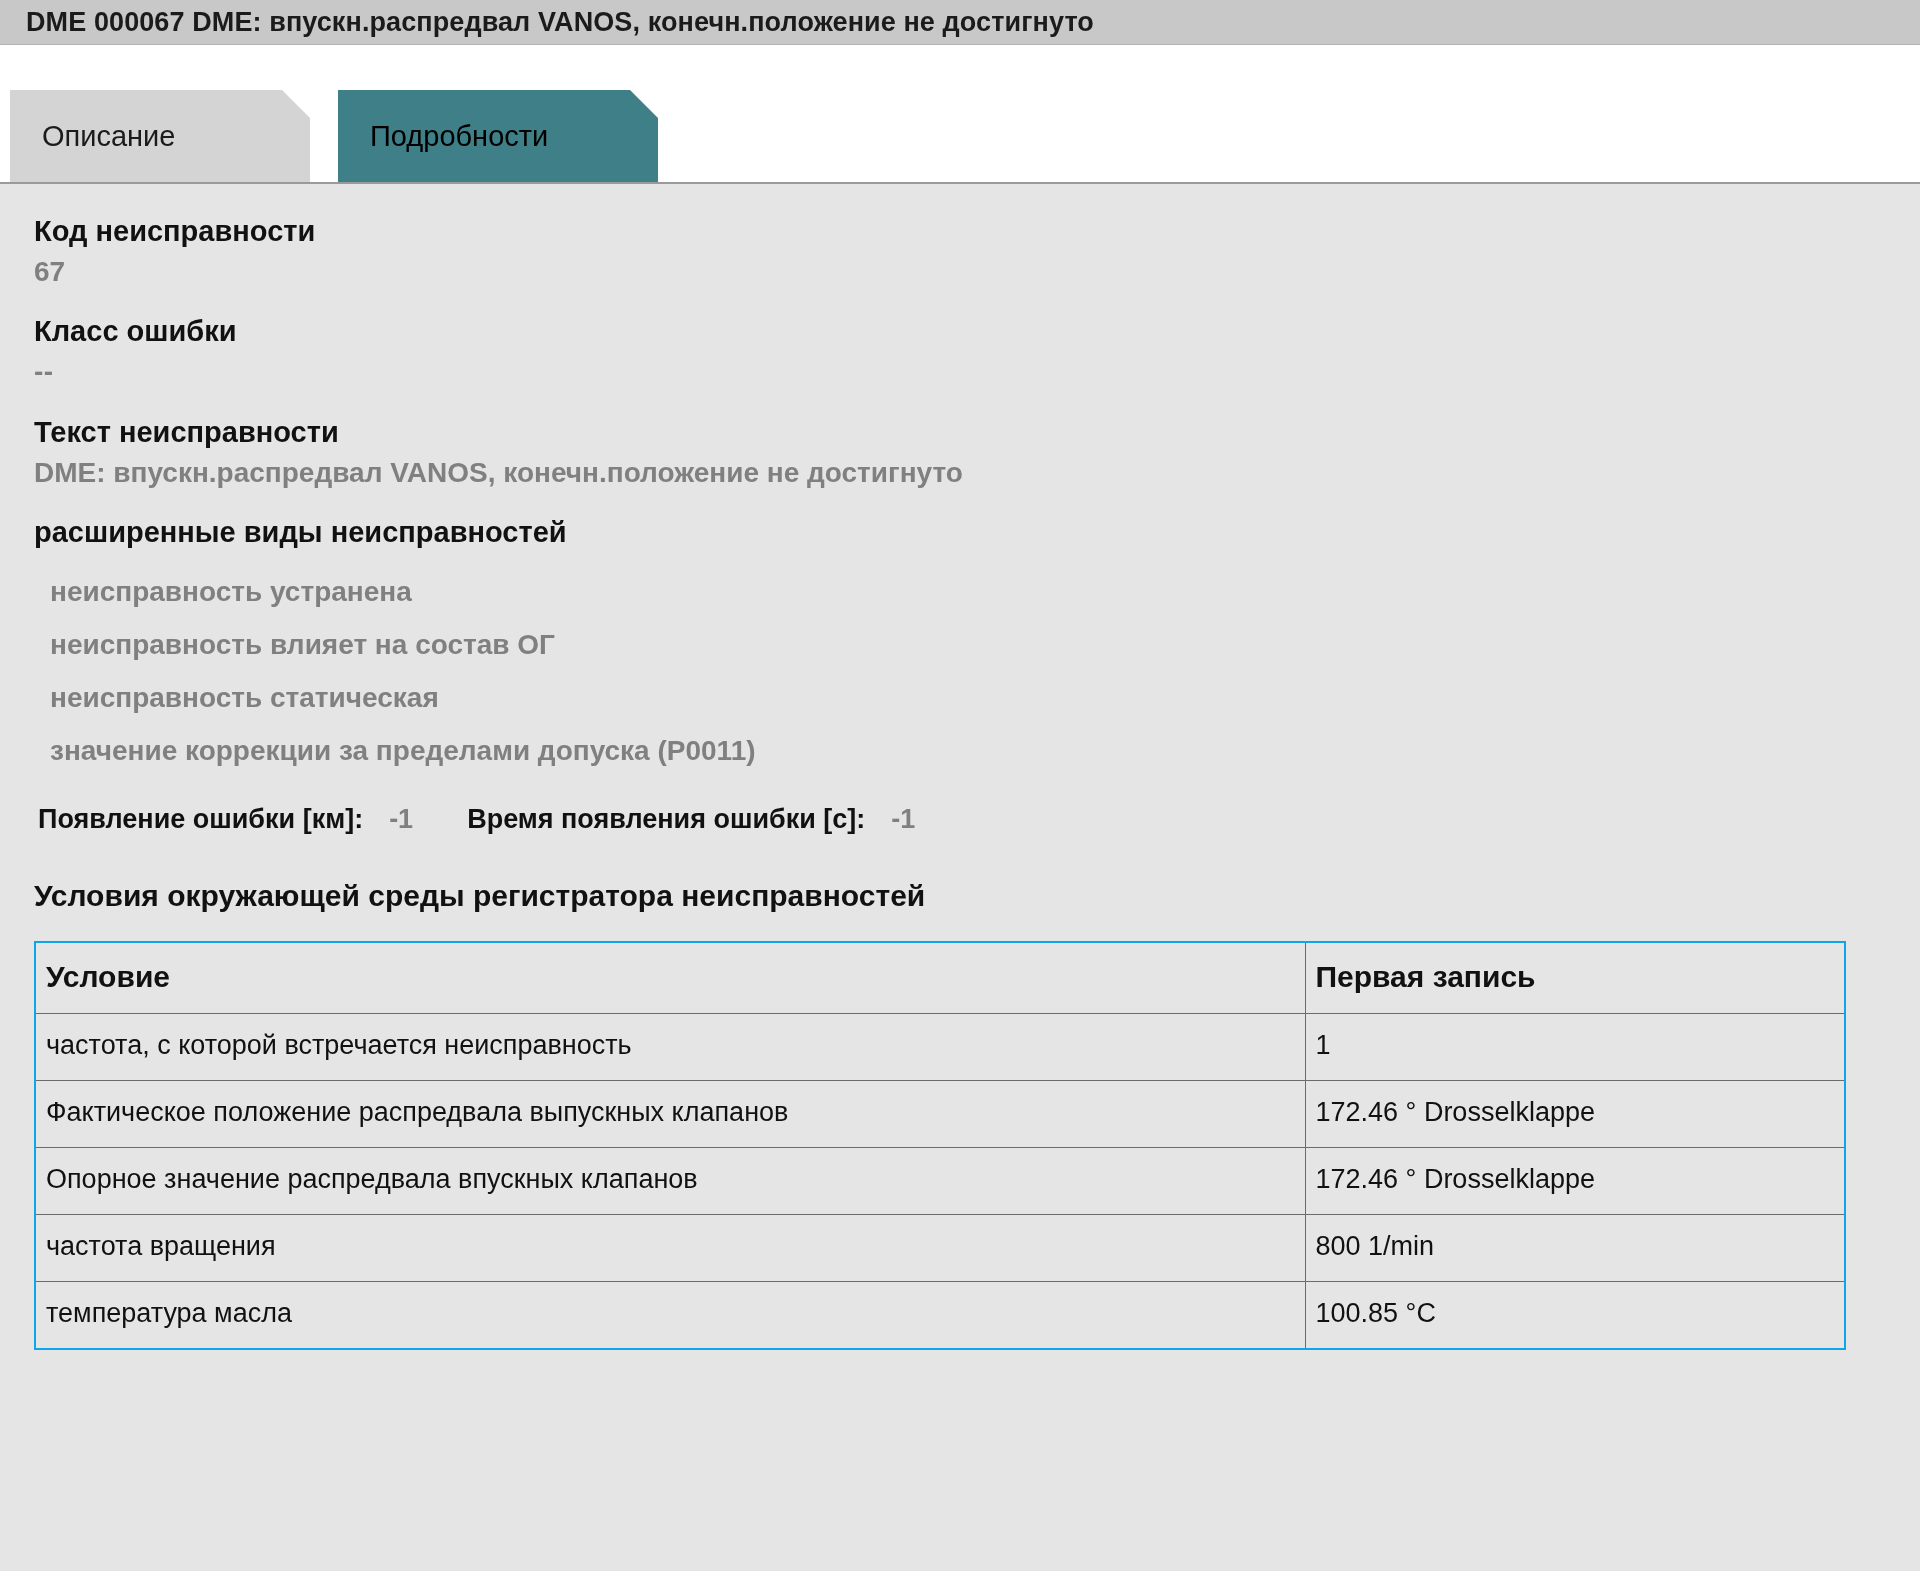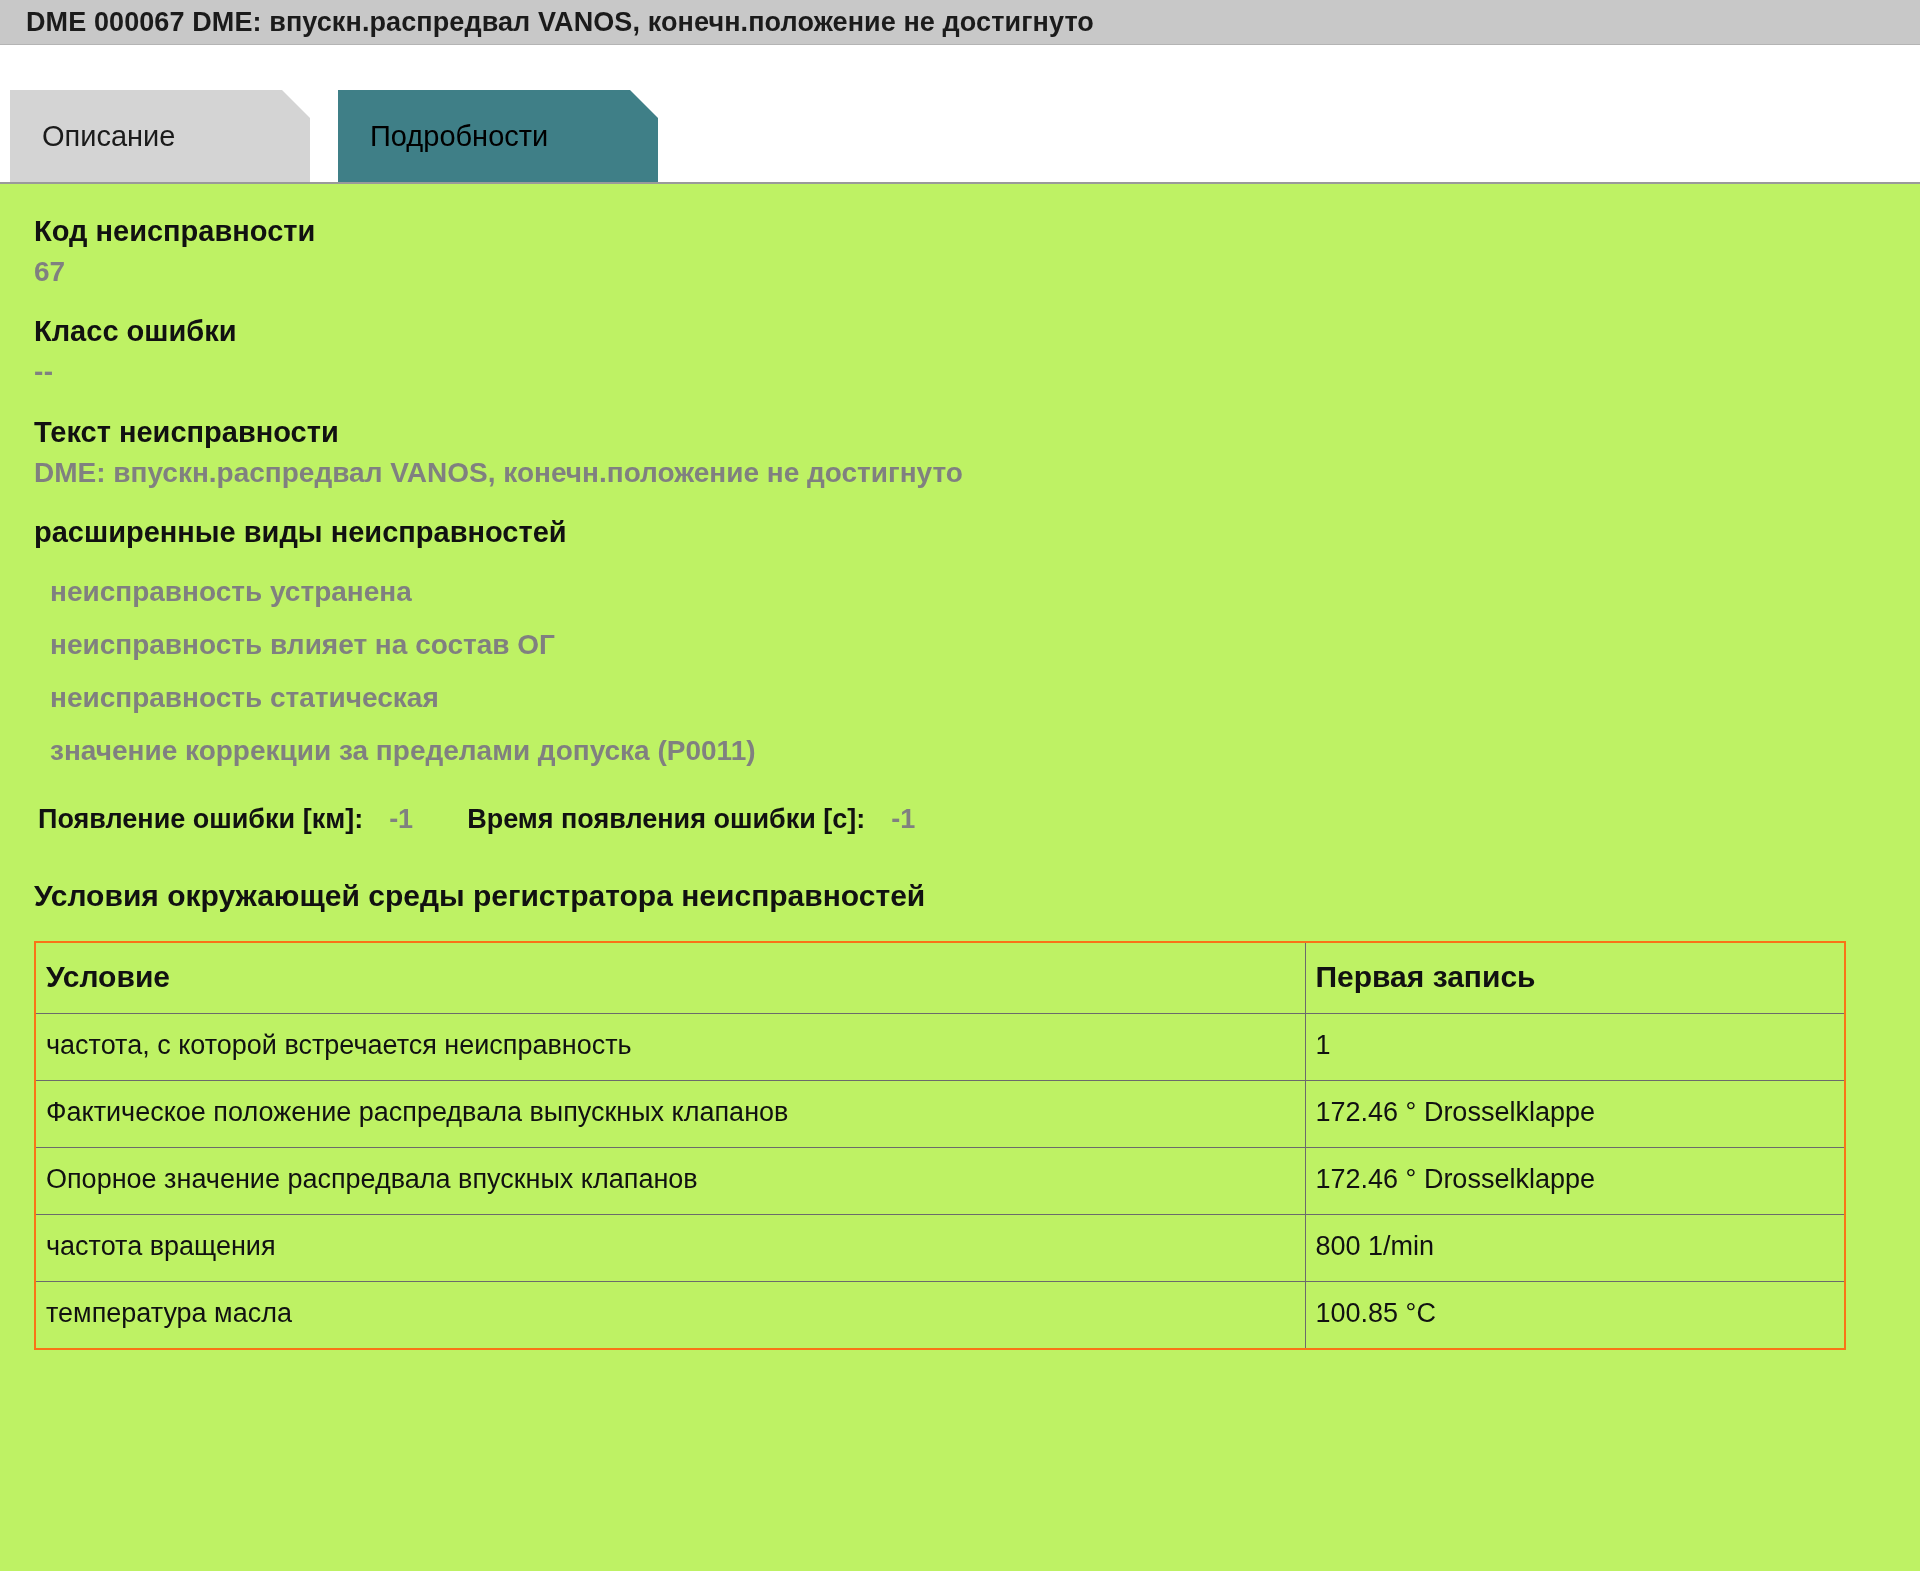--- a/index.html
+++ b/index.html
@@ -74,21 +74,21 @@
     white-space: nowrap;
   }
 
   
   .content {
     border-top: 2px solid #9a9a9a;
     padding: 30px 16px 0 34px;
     box-sizing: border-box;
     height: calc(1584px - 58px - 137px);
     overflow: hidden;
-    background: #bef264;
+    background: #e5e5e5;
   }
 
   .field-label {
     font-size: 29px;
     font-weight: bold;
     color: #111111;
     margin: 0 0 6px 0;
     line-height: 1.2;
   }
   .field-value {
@@ -135,21 +135,21 @@
     font-size: 30px;
     font-weight: bold;
     color: #111111;
   }
 
   table.env {
     margin-top: 28px;
     width: 1810px;
     border-collapse: collapse;
     table-layout: fixed;
-    border: 2px solid #f97316;
+    border: 2px solid #0ea5e9;
   }
   table.env col.c1 { width: 1270px; }
   table.env col.c2 { width: 540px; }
   table.env th, table.env td {
     border: 1px solid #6b6b6b;
     text-align: left;
     vertical-align: middle;
     padding: 6px 10px 8px 10px;
     color: #111111;
   }

